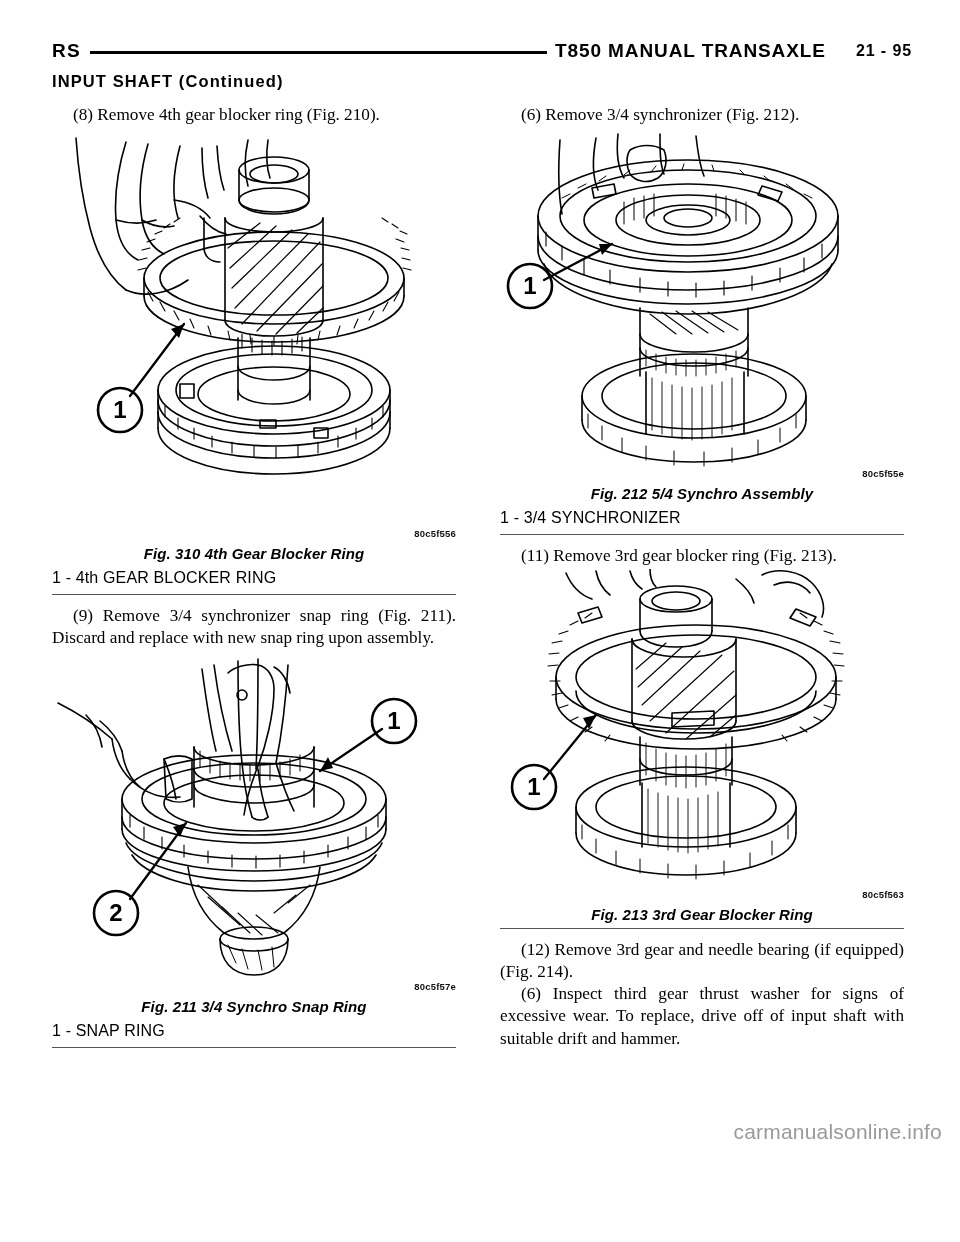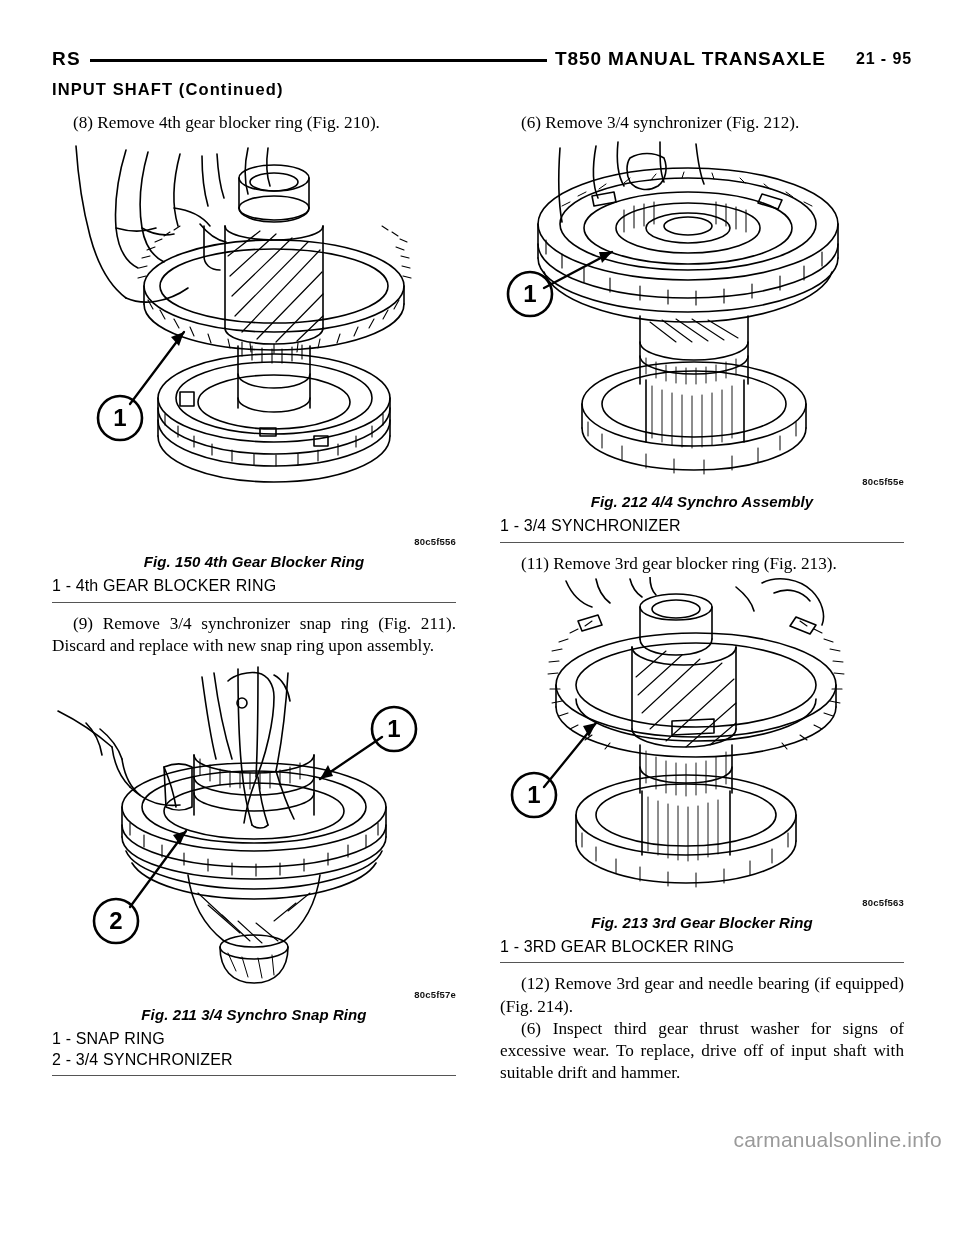--- a/index.html
+++ b/index.html
@@ -11,21 +11,21 @@
     width: 960px;
     height: 1242px;
     position: relative;
     font-family: "Liberation Serif", "DejaVu Serif", serif;
     color: #000000;
     overflow: hidden;
   }
 
   .page {
     position: absolute;
-    left: 0; top: 8px;
+    left: 0; top: 0;
     width: 960px;
     height: 1154px;
   }
 
   
   .header {
     position: absolute;
     left: 52px;
     top: 36px;
     width: 860px;
@@ -290,21 +290,21 @@
             <rect x="262" y="300" width="14" height="10"></rect>
 
             <path d="M78 268 L132 196" stroke-width="2.3"></path>
             <path d="M132 196 l-13 5 l8 9 z" fill="#000" stroke="none"></path>
             <circle cx="68" cy="282" r="22" stroke-width="2.6"></circle>
           </g>
           <text x="68" y="290" text-anchor="middle" font-family="Liberation Sans, sans-serif" font-size="24" font-weight="bold" fill="#000">1</text>
         </svg>
       </div>
       <div class="figcode">80c5f556</div>
-      <div class="figcaption">Fig. 150 4th Gear Blocker Ring</div>
+      <div class="figcaption">Fig. 310 4th Gear Blocker Ring</div>
       <div class="legend">
         <div>1 - 4th GEAR BLOCKER RING</div>
       </div>
       <hr class="rule">
     </div>
 
     <p class="para">(9) Remove 3/4 synchronizer snap ring (Fig. 211). Discard and replace with new snap ring upon assembly.</p>
 
     <div class="figblock">
       <div class="figart">
@@ -410,21 +410,20 @@
             <circle cx="64" cy="262" r="22" stroke-width="2.6"></circle>
           </g>
           <text x="342" y="78" text-anchor="middle" font-family="Liberation Sans, sans-serif" font-size="24" font-weight="bold" fill="#000">1</text>
           <text x="64" y="270" text-anchor="middle" font-family="Liberation Sans, sans-serif" font-size="24" font-weight="bold" fill="#000">2</text>
         </svg>
       </div>
       <div class="figcode">80c5f57e</div>
       <div class="figcaption">Fig. 211 3/4 Synchro Snap Ring</div>
       <div class="legend">
         <div>1 - SNAP RING</div>
-        <div>2 - 3/4 SYNCHRONIZER</div>
       </div>
       <hr class="rule">
     </div>
 
   </div>
 
   <div class="col col-right">
 
     <p class="para">(6) Remove 3/4 synchronizer (Fig. 212).</p>
 
@@ -553,21 +552,21 @@
             </g>
 
             <path d="M44 152 L112 116" stroke-width="2.3"></path>
             <path d="M112 116 l-13 0 l3 11 z" fill="#000" stroke="none"></path>
             <circle cx="30" cy="158" r="22" stroke-width="2.6"></circle>
           </g>
           <text x="30" y="166" text-anchor="middle" font-family="Liberation Sans, sans-serif" font-size="24" font-weight="bold" fill="#000">1</text>
         </svg>
       </div>
       <div class="figcode">80c5f55e</div>
-      <div class="figcaption">Fig. 212 4/4 Synchro Assembly</div>
+      <div class="figcaption">Fig. 212 5/4 Synchro Assembly</div>
       <div class="legend">
         <div>1 - 3/4 SYNCHRONIZER</div>
       </div>
       <hr class="rule">
     </div>
 
     <p class="para">(11) Remove 3rd gear blocker ring (Fig. 213).</p>
 
     <div class="figblock">
       <div class="figart">
@@ -688,23 +687,20 @@
 
             <path d="M44 210 L96 146" stroke-width="2.3"></path>
             <path d="M96 146 l-13 3 l6 11 z" fill="#000" stroke="none"></path>
             <circle cx="34" cy="218" r="22" stroke-width="2.6"></circle>
           </g>
           <text x="34" y="226" text-anchor="middle" font-family="Liberation Sans, sans-serif" font-size="24" font-weight="bold" fill="#000">1</text>
         </svg>
       </div>
       <div class="figcode">80c5f563</div>
       <div class="figcaption">Fig. 213 3rd Gear Blocker Ring</div>
-      <div class="legend">
-        <div>1 - 3RD GEAR BLOCKER RING</div>
-      </div>
       <hr class="rule">
     </div>
 
     <p class="para">(12) Remove 3rd gear and needle bearing (if equipped) (Fig. 214).</p>
     <p class="para">(6) Inspect third gear thrust washer for signs of excessive wear. To replace, drive off of input shaft with suitable drift and hammer.</p>
 
   </div>
 
   <div class="watermark">carmanualsonline.info</div>
 

